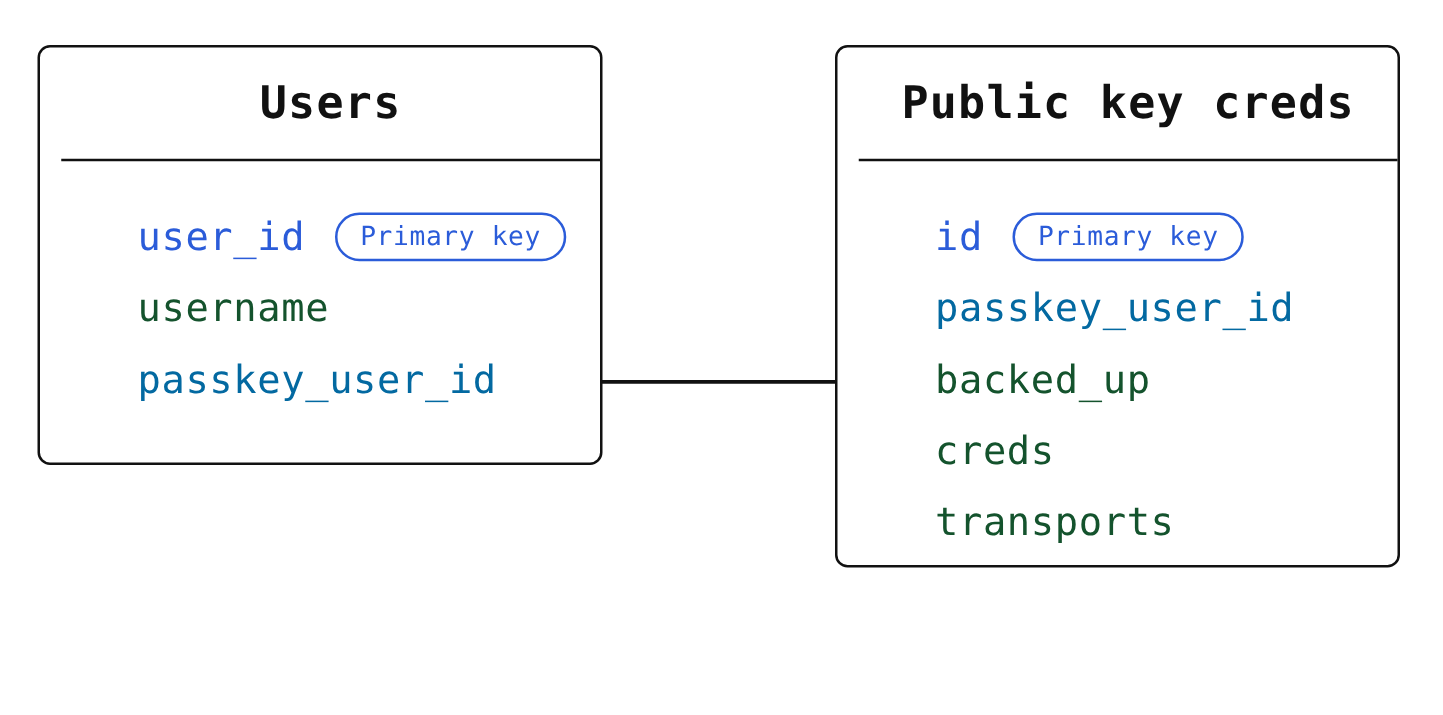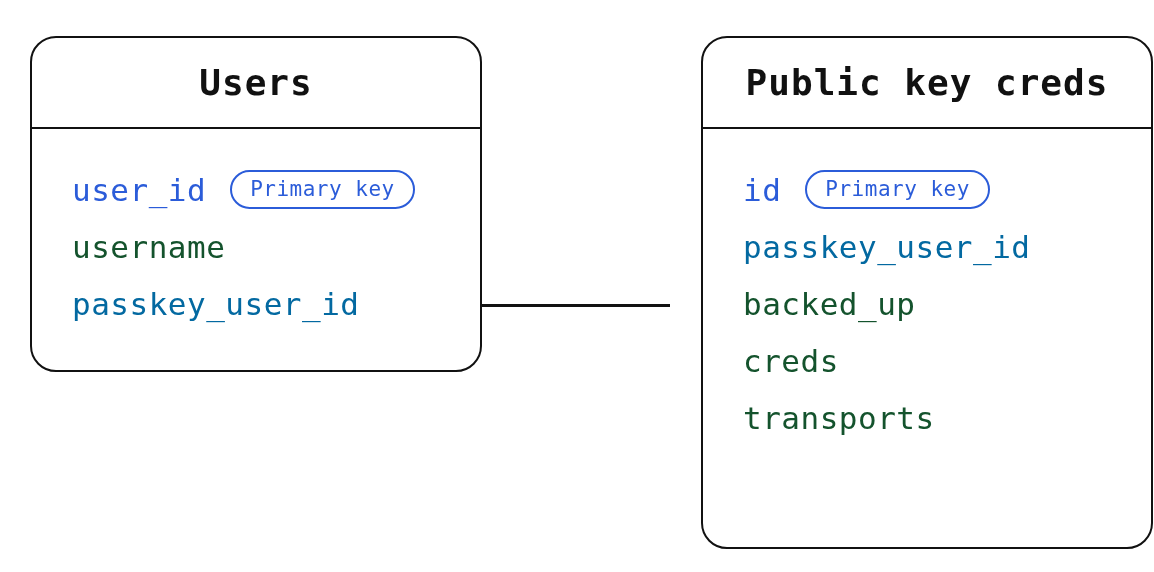--- a/index.html
+++ b/index.html
@@ -12,48 +12,50 @@
     width: 1154px;
     height: 572px;
     background: #ffffff;
     font-family: "DejaVu Sans Mono", "Liberation Mono", monospace;
     overflow: hidden;
   }
   .table-box {
     position: absolute;
     background: #ffffff;
     border: 2.5px solid #111111;
-    border-radius: 26px;
+    border-radius: 10px;
     box-sizing: border-box;
+    padding-left: 17px;
   }
   .table-box.users {
     left: 30px;
     top: 36px;
     width: 452px;
     height: 336px;
   }
   .table-box.pkcreds {
-    left: 701px;
+    left: 668px;
     top: 36px;
     width: 452px;
-    height: 513px;
+    height: 418px;
   }
   .box-header {
     height: 89px;
     border-bottom: 2.5px solid #111111;
     display: flex;
     align-items: center;
     justify-content: center;
     font-size: 36px;
     font-weight: bold;
     color: #111111;
     letter-spacing: 1px;
   }
   .box-body {
     padding: 32px 0 0 40px;
+    margin-left: 21px;
   }
   .field-row {
     height: 57px;
     display: flex;
     align-items: center;
     font-size: 31px;
     letter-spacing: 0.5px;
     white-space: nowrap;
   }
   .c-blue   { color: #2B5CD9; }

